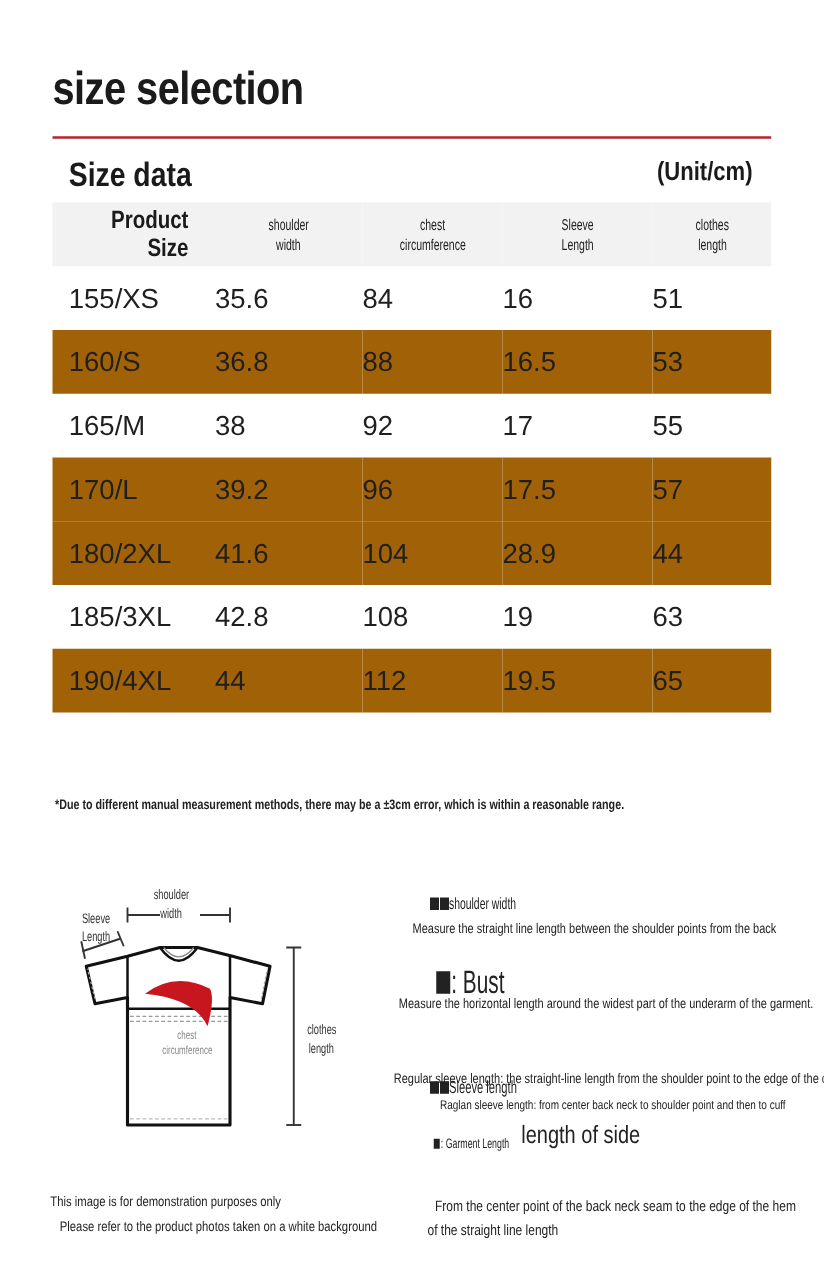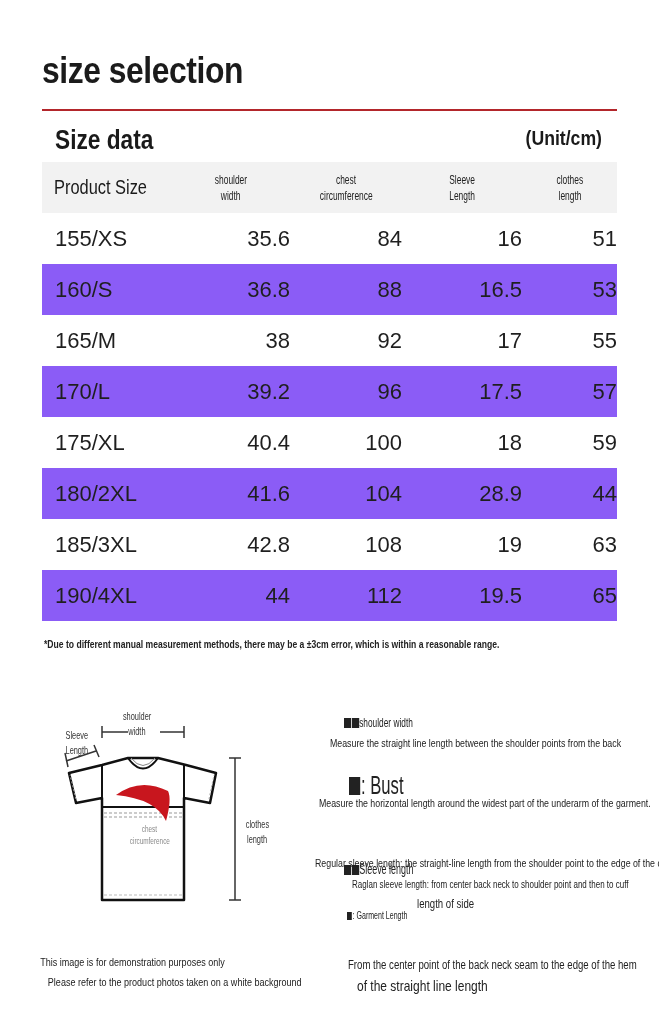--- a/index.html
+++ b/index.html
@@ -27,30 +27,30 @@
     transform: scaleX(0.84); transform-origin: right top;
   }
 
   .size-table {
     position: absolute; left: 42px; top: 162px; width: 575px;
     border-collapse: collapse;
   }
   .size-table th, .size-table td { padding: 0; }
   .size-table tr.head { background: #f2f2f2; height: 51px; }
   .size-table tr.row { height: 51px; }
-  .size-table tr.row.alt { background: #8b5cf6; }
+  .size-table tr.row.alt { background: #a16207; }
   .size-table th.first {
-    text-align: left; padding-left: 12px; font-size: 20px; font-weight: normal; margin-top: 16px;
+    text-align: right; padding-left: 12px; font-size: 20px; font-weight: bold; margin-top: 16px;
   }
   .size-table th.first span { display: inline-block; transform: scaleX(0.82); transform-origin: left center; }
   .size-table th.col {
     text-align: center; font-size: 12.5px; font-weight: normal; line-height: 16px; color: #222;
   }
   .size-table th.col span { display: inline-block; transform: scaleX(0.82); }
-  .size-table td { font-size: 22px; color: #1f1f1f; text-align: right; }
+  .size-table td { font-size: 22px; color: #1f1f1f; text-align: left; }
   .size-table td.first { text-align: left; padding-left: 13px; }
   .c0 { width: 130px; } .c1 { width: 118px; } .c2 { width: 112px; } .c3 { width: 120px; } .c4 { width: 95px; }
 
   .disclaimer {
     position: absolute; left: 44px; top: 638px;
     font-size: 11px; font-weight: bold; color: #222; white-space: nowrap;
     transform: scaleX(0.78); transform-origin: left top;
   }
 
   .diagram { position: absolute; left: 30px; top: 695px; width: 270px; height: 225px; }
@@ -109,27 +109,20 @@
     <td>17</td>
     <td>55</td>
   </tr>
   <tr class="row alt">
     <td class="first">170/L</td>
     <td>39.2</td>
     <td>96</td>
     <td>17.5</td>
     <td>57</td>
   </tr>
-  <tr class="row">
-    <td class="first">175/XL</td>
-    <td>40.4</td>
-    <td>100</td>
-    <td>18</td>
-    <td>59</td>
-  </tr>
   <tr class="row alt">
     <td class="first">180/2XL</td>
     <td>41.6</td>
     <td>104</td>
     <td>28.9</td>
     <td>44</td>
   </tr>
   <tr class="row">
     <td class="first">185/3XL</td>
     <td>42.8</td>
@@ -199,19 +192,19 @@
 <div class="m-text" style="left:349px; top:770px; font-size:26px;">
   <span><i class="badge-sq" style="width:14px;height:18px;vertical-align:-1px;"></i><span>: Bust</span></span>
 </div>
 <div class="m-text" style="left:319px; top:797px; font-size:11px;"><span>Measure the horizontal length around the widest part of the underarm of the garment.</span></div>
 
 <div class="m-text" style="left:344px; top:833px; font-size:14px;margin-top:28px;">
   <span><i class="badge-sq"></i><i class="badge-sq" style="margin-right:0"></i><span>Sleeve length</span></span>
 </div>
 <div class="m-text" style="left:315px; top:857px; font-size:11px;"><span>Regular sleeve length: the straight-line length from the shoulder point to the edge of the cuff</span></div>
 <div class="m-text" style="left:352px; top:879px; font-size:10px;"><span>Raglan sleeve length: from center back neck to shoulder point and then to cuff</span></div>
-<div class="m-text" style="left:417px; top:897px; font-size:12px;"><span>length of side</span></div>
+<div class="m-text" style="left:417px; top:897px; font-size:20px;"><span>length of side</span></div>
 
 <div class="m-text" style="left:347px; top:893px; font-size:11px;margin-top:16px;">
   <span><i class="badge-sq" style="width:6px;height:8px;"></i><span>: Garment Length</span></span>
 </div>
 <div class="m-text" style="left:348px; top:958px; font-size:12px;"><span>From the center point of the back neck seam to the edge of the hem</span></div>
-<div class="m-text" style="left:342px; top:977px; font-size:15px;margin-left:15px;"><span>of the straight line length</span></div>
+<div class="m-text" style="left:342px; top:977px; font-size:12px;"><span>of the straight line length</span></div>
 
 </body></html>

